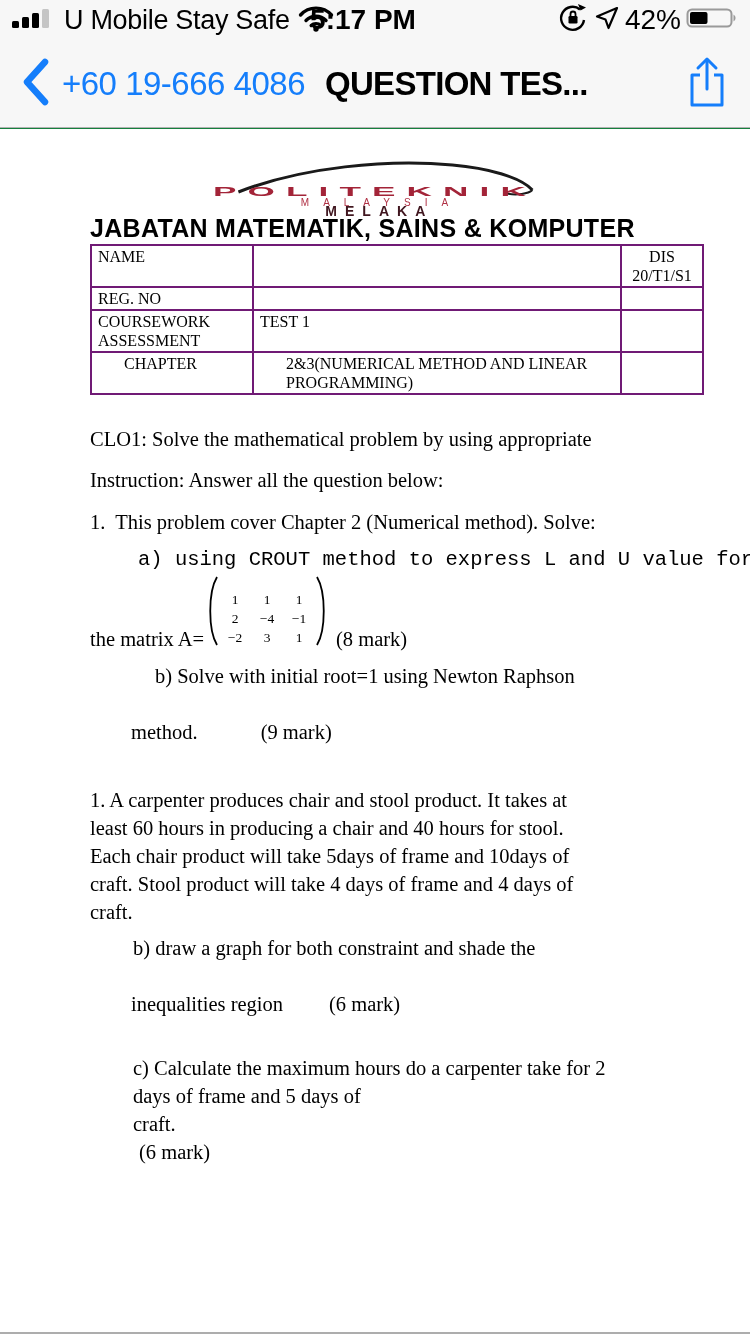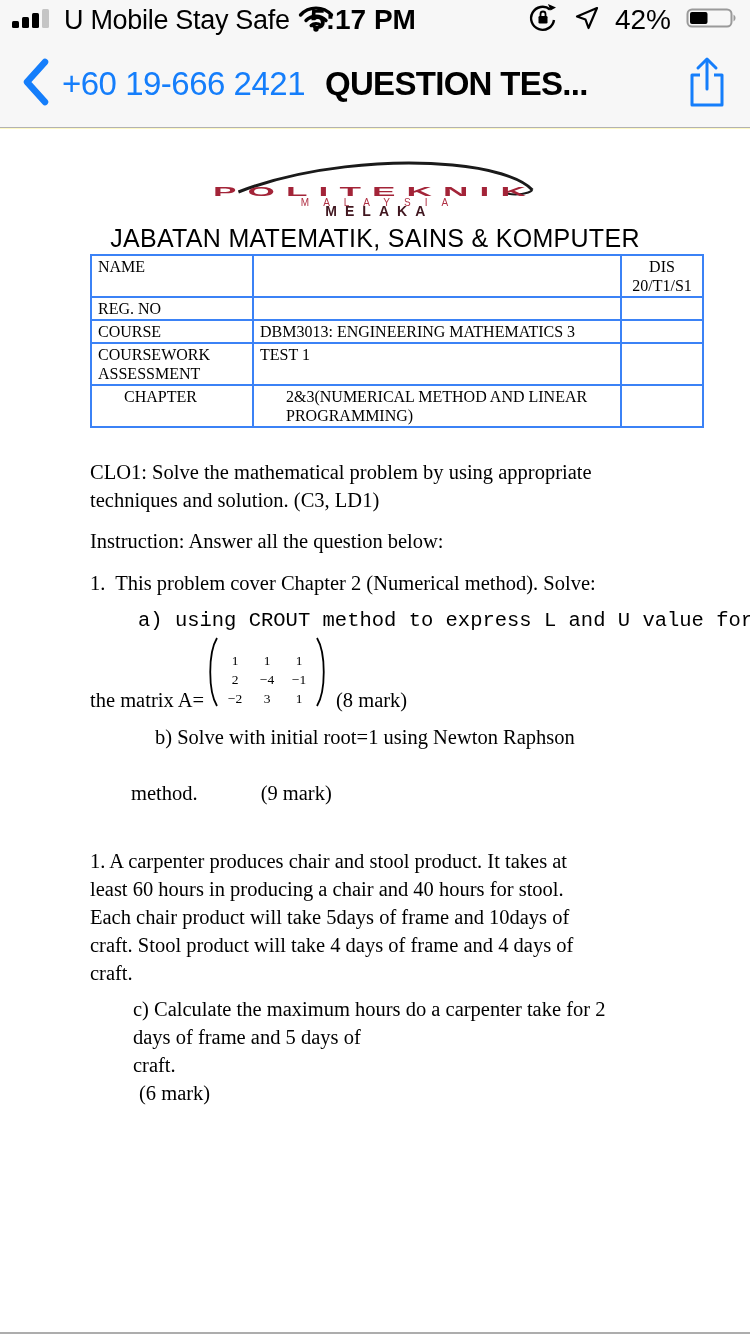--- a/index.html
+++ b/index.html
@@ -1,27 +1,27 @@
 <!DOCTYPE html>
 <html><head>
 <meta charset="utf-8">
 <style>
   html,body{margin:0;padding:0;background:#222;}
-  .phone{position:relative;width:750px;height:1334px;background:#fef9c3;overflow:hidden;
+  .phone{position:relative;width:750px;height:1334px;background:#15803d;overflow:hidden;
          font-family:"Liberation Sans",sans-serif;margin:0 auto;}
 
   
   .chrome{position:absolute;top:0;left:0;width:750px;height:128px;background:#f7f7f7;
           border-bottom:1px solid #b2b2b2;box-sizing:border-box;}
   .statusbar{position:absolute;top:0;left:0;right:0;height:40px;display:flex;align-items:center;
              padding:0 12px;box-sizing:border-box;}
   .sb-left{display:flex;align-items:center;gap:8px;}
   .carrier{font-size:27px;color:#000;margin-left:2px;letter-spacing:-0.3px;}
   .time{position:absolute;left:0;right:24px;text-align:center;font-size:28px;font-weight:700;color:#000;}
-  .sb-right{margin-left:auto;display:flex;align-items:center;gap:15px;z-index:2;}
+  .sb-right{margin-left:auto;display:flex;align-items:center;gap:5px;z-index:2;}
   .pct{font-size:28px;color:#000;}
 
   
   .navrow{position:absolute;top:40px;left:0;right:0;height:88px;display:flex;align-items:center;
           padding:0 20px;box-sizing:border-box;}
   .back{display:flex;align-items:center;gap:12px;cursor:pointer;}
   .backnum{font-size:33px;color:#157efb;letter-spacing:-0.5px;}
   .navtitle{font-size:33px;font-weight:700;color:#000;margin-left:20px;letter-spacing:-0.7px;}
   .sharebtn{margin-left:auto;cursor:pointer;display:flex;align-items:center;}
 
@@ -34,25 +34,25 @@
   .brand{position:absolute;top:24px;left:50%;transform:translateX(-50%) scale(1.85,0.72);
          font-family:"Liberation Sans",sans-serif;font-weight:700;font-size:19px;line-height:19px;
          letter-spacing:6px;color:#a32438;white-space:nowrap;}
   .country{position:absolute;top:40px;left:50%;transform:translateX(-46%);
            font-family:"Liberation Sans",sans-serif;font-size:10px;line-height:10px;
            letter-spacing:14px;color:#b03044;white-space:nowrap;}
   .city{position:absolute;top:49px;left:50%;transform:translateX(-46%);
         font-family:"Liberation Sans",sans-serif;font-weight:700;font-size:14px;line-height:8px;
         letter-spacing:8px;color:#40161f;white-space:nowrap;}
 
-  h1.dept{margin:14px 0 0 0;text-align:center;font-family:"Liberation Sans",sans-serif;
-          font-size:25px;line-height:27px;font-weight:400;letter-spacing:0.3px;white-space:nowrap;}
+  h1.dept{margin:4px 0 0 0;text-align:left;font-family:"Liberation Sans",sans-serif;
+          font-size:25px;line-height:27px;font-weight:700;letter-spacing:0.3px;white-space:nowrap;}
 
   table.info{border-collapse:collapse;margin-top:2px;width:570px;table-layout:fixed;}
-  table.info td{border:2px solid #3b82f6;vertical-align:top;padding:1px 6px;font-size:16px;
+  table.info td{border:2px solid #701a75;vertical-align:top;padding:1px 6px;font-size:16px;
                 line-height:19px;overflow:hidden;}
   .c1{width:148px;} .c2{width:354px;} .c3{width:68px;}
   tr.r1 td{height:30px;} tr.r2 td{height:16px;} tr.r3 td{height:14px;}
   tr.r4 td{height:38px;} tr.r5 td{height:34px;padding-left:32px;}
   .dis{font-size:13px;line-height:15px;text-align:center;padding-top:2px;}
 
   .line{white-space:pre;font-size:20.5px;line-height:28px;}
   .clo{margin-top:30px;}
   .instruction{margin-top:13px;}
   .q1intro{margin-top:14px;}
@@ -127,21 +127,21 @@
       </div>
     </div>
 
     <div class="navrow">
       <div class="back">
         <span>
           <svg width="30" height="50" viewBox="0 0 30 50">
             <path d="M25 5 L7 25 L25 45" fill="none" stroke="#157efb" stroke-width="6.5" stroke-linecap="round" stroke-linejoin="round"></path>
           </svg>
         </span>
-        <span class="backnum">+60 19-666 2421</span>
+        <span class="backnum">+60 19-666 4086</span>
       </div>
       <div class="navtitle">QUESTION TES...</div>
       <div class="sharebtn">
         <span>
           <svg width="46" height="56" viewBox="0 0 46 56">
             <path d="M23 35 V6" stroke="#157efb" stroke-width="3" fill="none" stroke-linecap="round"></path>
             <path d="M14 14 L23 5 L32 14" stroke="#157efb" stroke-width="3" fill="none" stroke-linecap="round" stroke-linejoin="round"></path>
             <path d="M16 21 H8 V51 H38 V21 H30" stroke="#157efb" stroke-width="3" fill="none" stroke-linejoin="round"></path>
           </svg>
         </span>
@@ -173,41 +173,35 @@
         <td class="c3 dis">
           <div>DIS</div>
           <div>20/T1/S1</div>
         </td>
       </tr>
       <tr class="r2">
         <td class="c1">REG. NO</td>
         <td class="c2"></td>
         <td class="c3"></td>
       </tr>
-      <tr class="r3">
-        <td class="c1">COURSE</td>
-        <td class="c2">DBM3013: ENGINEERING MATHEMATICS 3</td>
-        <td class="c3"></td>
-      </tr>
       <tr class="r4">
         <td class="c1">COURSEWORK ASSESSMENT</td>
         <td class="c2">TEST 1</td>
         <td class="c3"></td>
       </tr>
       <tr class="r5">
         <td class="c1">CHAPTER</td>
         <td class="c2">2&amp;3(NUMERICAL METHOD AND LINEAR PROGRAMMING)</td>
         <td class="c3"></td>
       </tr>
     </tbody>
       </table>
 
     <div class="clo">
       <div class="line">CLO1: Solve the mathematical problem by using appropriate</div>
-      <div class="line">techniques and solution. (C3, LD1)</div>
     </div>
 
     <div class="line instruction">Instruction: Answer all the question below:</div>
 
     <div class="line q1intro">1.  This problem cover Chapter 2 (Numerical method). Solve:</div>
     <div class="line ind48">a) using CROUT method to express L and U value for</div>
 
     <div class="matrixline">
       <span class="line">the matrix A=</span>
       <span class="paren">
@@ -243,20 +237,26 @@
 
     <div class="q2">
       <div class="line">1. A carpenter produces chair and stool product. It takes at</div>
       <div class="line">least 60 hours in producing a chair and 40 hours for stool.</div>
       <div class="line">Each chair product will take 5days of frame and 10days of</div>
       <div class="line">craft. Stool product will take 4 days of frame and 4 days of</div>
       <div class="line">craft.</div>
     </div>
 
 
+    <div class="q2b">
+      <div class="line ind43">b) draw a graph for both constraint and shade the</div>
+      <div class="line">
+        <span>inequalities region</span><span class="mk6">(6 mark)</span>
+      </div>
+    </div>
 
     <div class="q2c">
       <div class="line">c) Calculate the maximum hours do a carpenter take for 2</div>
       <div class="line">days of frame and 5 days of</div>
       <div class="line">craft.</div>
       <div class="line"><span class="mk6c">(6 mark)</span></div>
     </div>
 
   </div>
 

